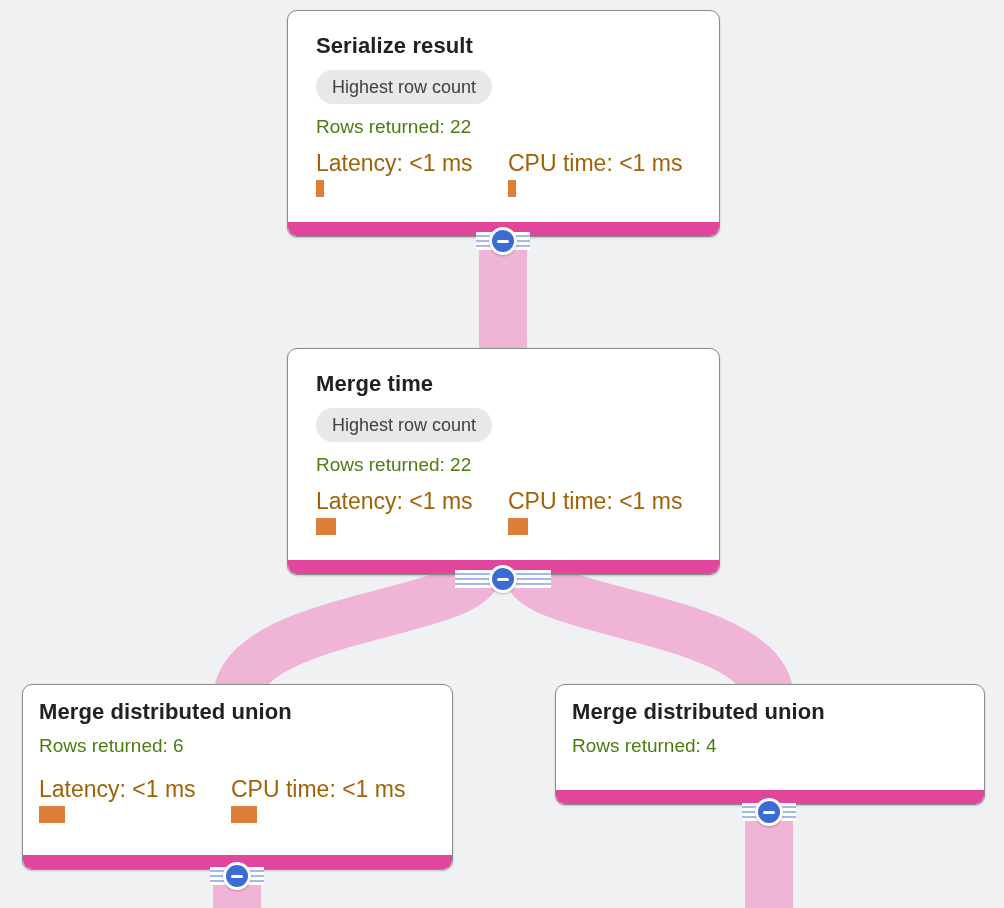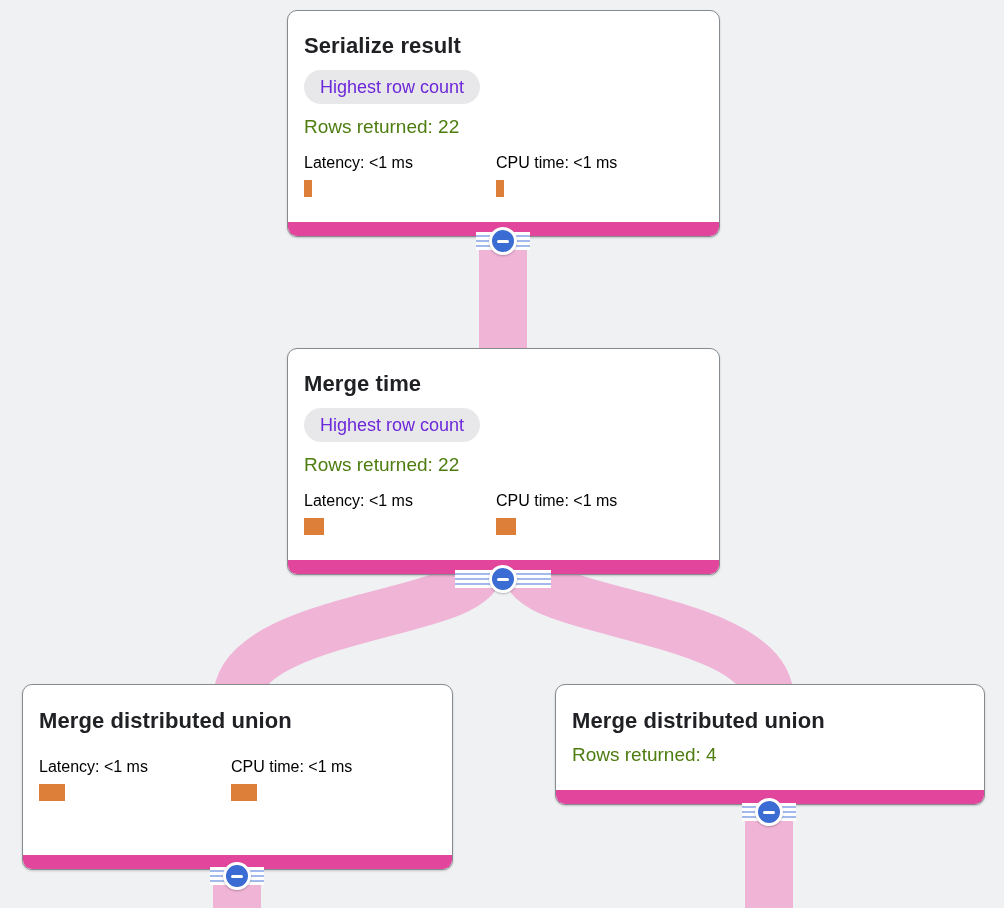--- a/index.html
+++ b/index.html
@@ -21,39 +21,39 @@
   .card{
     position:absolute;z-index:2;
     background:#ffffff;
     border:1px solid #878c91;
     border-radius:10px;
     box-shadow:0 1px 2px rgba(60,64,67,.25);
     overflow:hidden;
     box-sizing:border-box;
     cursor:pointer;
   }
-  .card .inner{padding:20px 18px 0 16px;}
-  .card.small .inner{padding:21px 16px 0 16px;}
+  .card .inner{padding:20px 18px 0 28px;}
+  .card.small .inner{padding:12px 16px 0 16px;}
   .title{
     font-size:22px;line-height:30px;font-weight:700;
     color:#202124;letter-spacing:.1px;
   }
   .badge{
     display:inline-block;
     margin-top:9px;
-    background:#e8e8ea;color:#6d28d9;
+    background:#e8e8ea;color:#404040;
     font-size:18px;line-height:24px;
     padding:5px 16px;border-radius:18px;
   }
   .rows{font-size:19px;line-height:24px;color:#4d7c0f;margin-top:11px;}
   .card.small .rows{margin-top:7px;}
   .metrics{display:flex;margin-top:12px;}
   .card.small .metrics{margin-top:19px;}
   .metric{width:192px;}
-  .mlabel{font-size:16px;line-height:24px;color:#000000;}
+  .mlabel{font-size:23px;line-height:24px;color:#a16207;}
   .mbar{background:#dd7f38;margin-top:5px;}
   .accent{
     position:absolute;left:0;right:0;bottom:0;height:14px;
     background:#e2469c;
   }
   
   .collapse{position:absolute;z-index:3;height:28px;cursor:pointer;}
   .band{
     position:absolute;left:0;right:0;top:5px;height:18px;
     background:linear-gradient(to bottom,
@@ -120,20 +120,21 @@
           <div class="mbar" style="width: 20px; height: 17px;"></div>
         </div>
       </div>
     </div>
     <div class="accent"></div>
   </div>
 
   <div class="card small" style="left:22px;top:684px;width:431px;height:186px">
     <div class="inner">
       <div class="title">Merge distributed union</div>
+      <div class="rows">Rows returned: 6</div>
       <div class="metrics">
         <div class="metric">
           <div class="mlabel">Latency: &lt;1 ms</div>
           <div class="mbar" style="width: 26px; height: 17px;"></div>
         </div>
         <div class="metric">
           <div class="mlabel">CPU time: &lt;1 ms</div>
           <div class="mbar" style="width: 26px; height: 17px;"></div>
         </div>
       </div>

